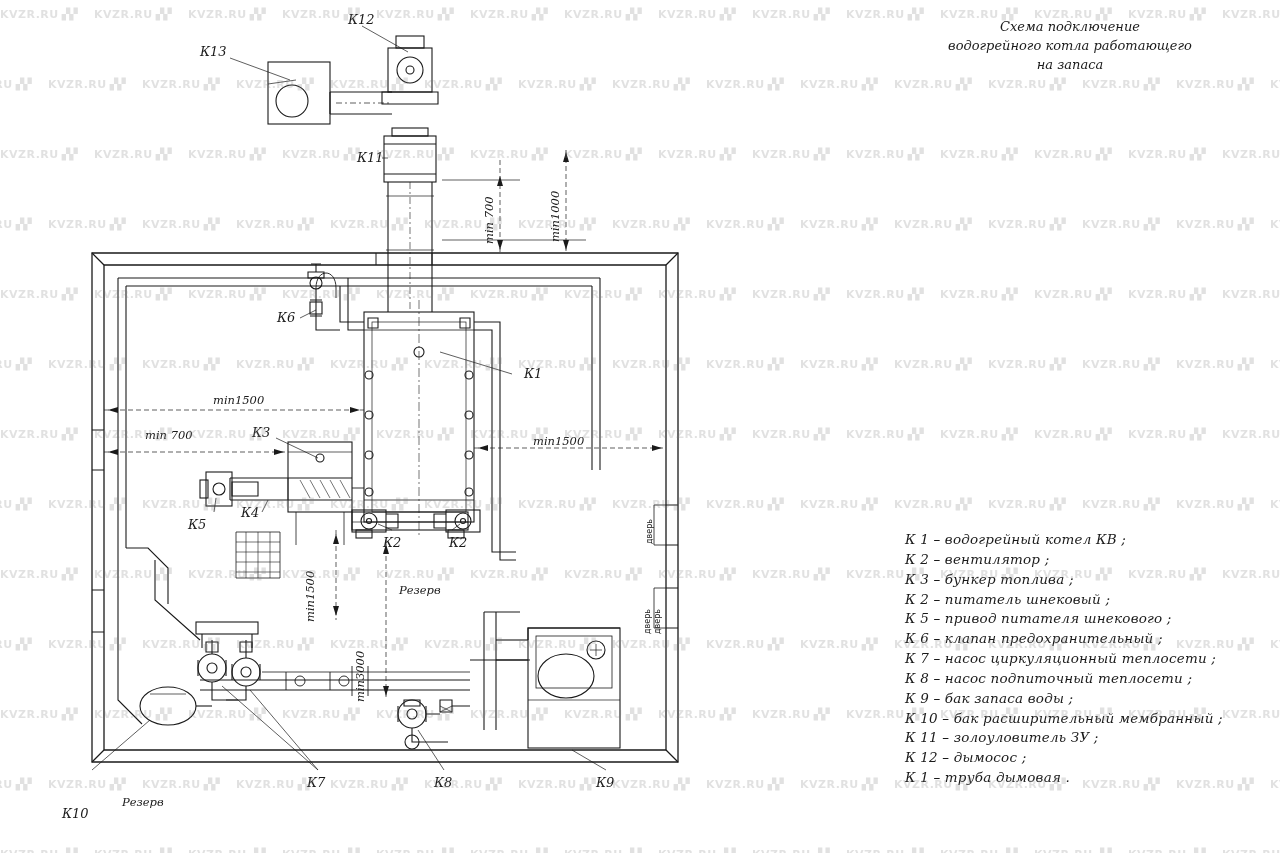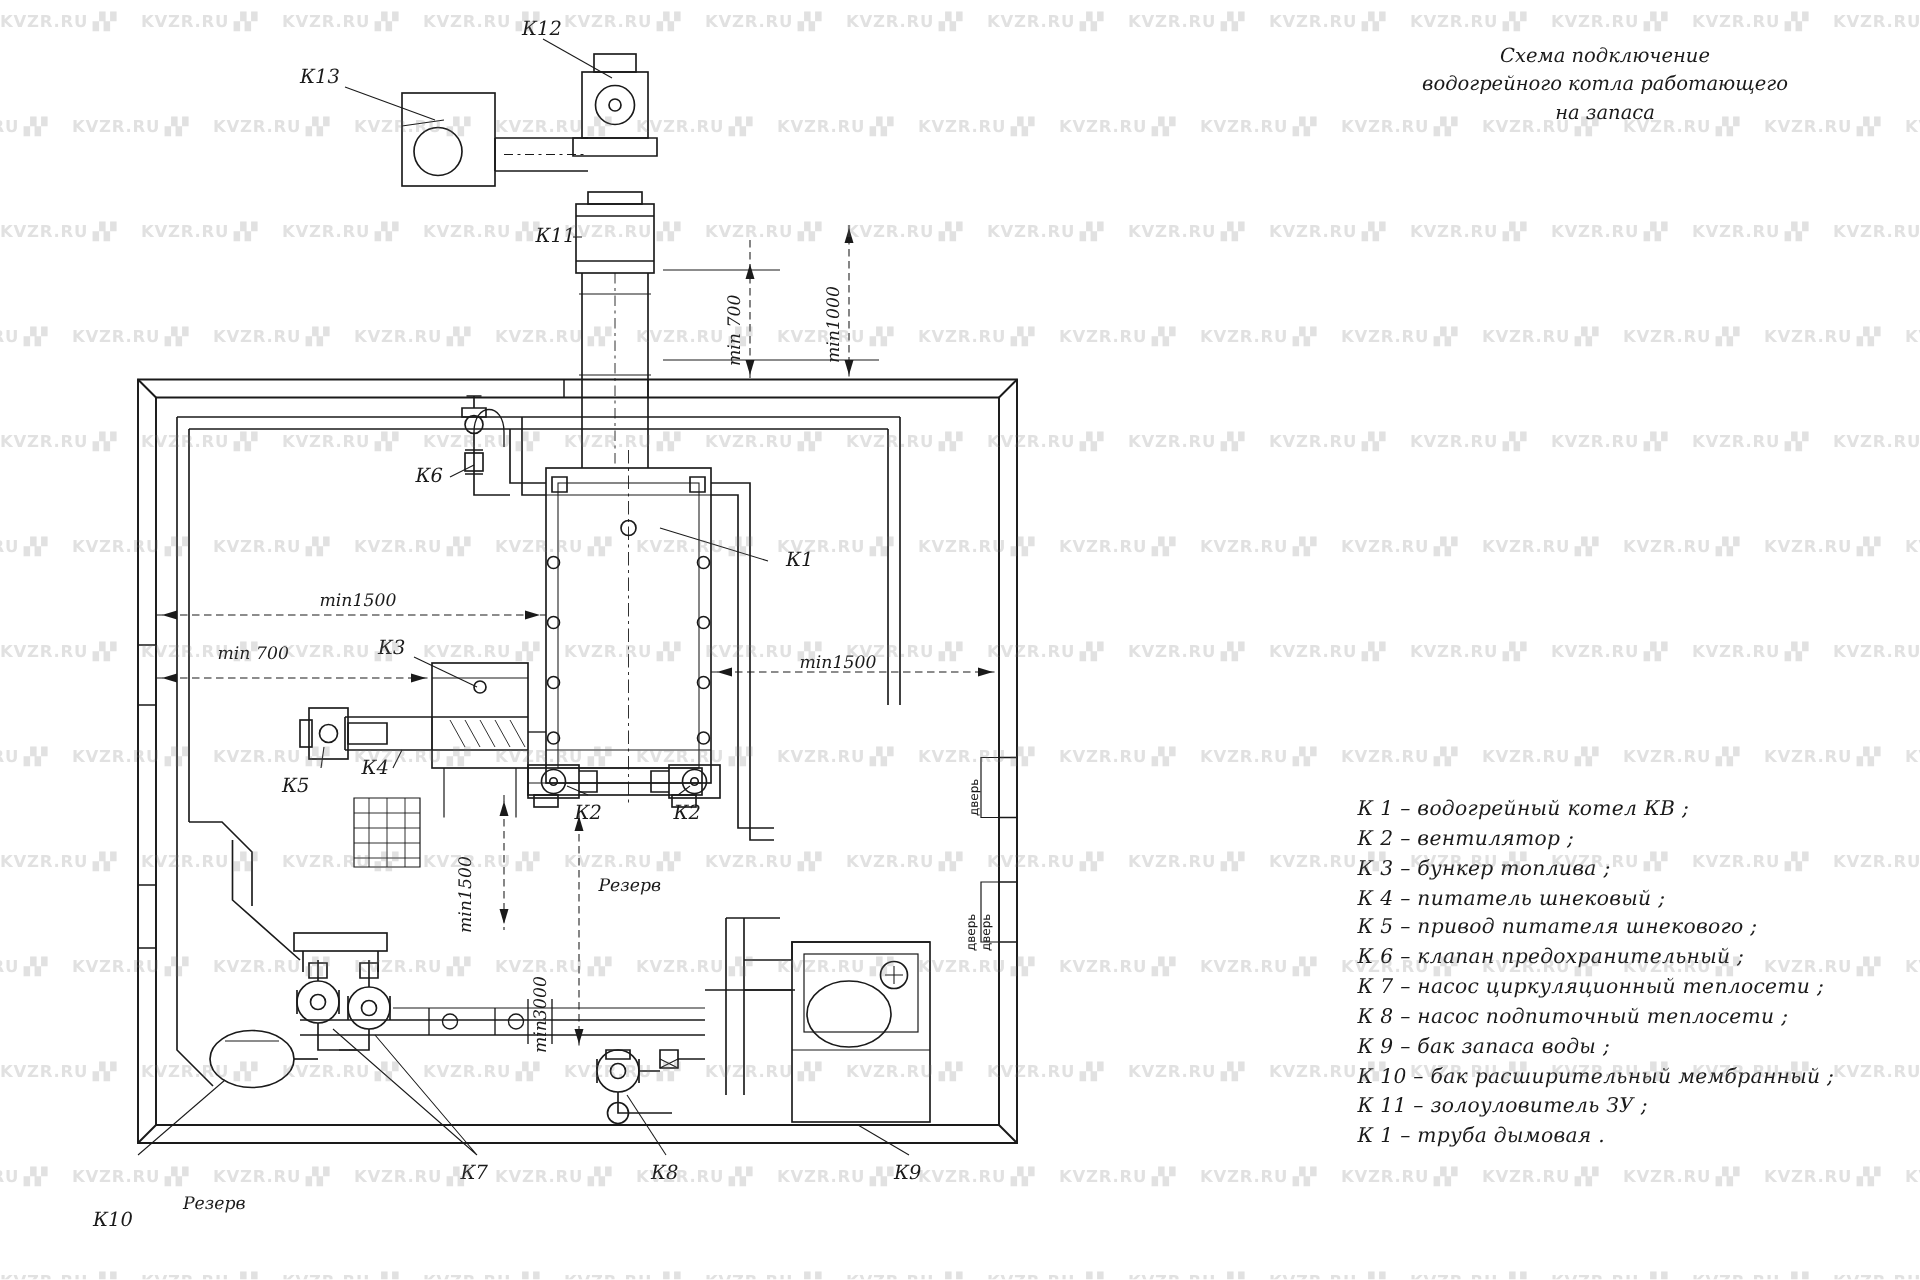--- a/index.html
+++ b/index.html
@@ -40,21 +40,21 @@
   svg.canvas {
     position: absolute;
     left: 0; top: 0;
     width: 1280px;
     height: 853px;
     z-index: 10;
   }
   .title-block {
     position: absolute;
     left: 905px;
-    top: 29px;
+    top: 18px;
     width: 330px;
     text-align: center;
     font-style: italic;
     font-size: 13px;
     line-height: 1.45;
     z-index: 20;
   }
   .legend {
     position: absolute;
     left: 905px;
@@ -355,28 +355,29 @@
   <div class="title-block">
     <div>Схема  подключение</div>
     <div>водогрейного  котла  работающего</div>
     <div>на  запаса</div>
   </div>
 
   <div class="legend">
     <div>К 1 –  водогрейный котел КВ ;</div>
     <div>К 2 –  вентилятор ;</div>
     <div>К 3 –  бункер топлива ;</div>
-    <div>К 4 –  питатель шнековый ;</div>
+    <div>К 2 –  питатель шнековый ;</div>
     <div>К 5 –  привод питателя шнекового ;</div>
     <div>К 6 –  клапан предохранительный ;</div>
     <div>К 7 –  насос циркуляционный теплосети ;</div>
     <div>К 8 –  насос подпиточный теплосети ;</div>
     <div>К 9 –  бак запаса  воды ;</div>
     <div>К 10 –  бак расширительный мембранный ;</div>
     <div>К 11 –  золоуловитель ЗУ ;</div>
+    <div>К 12 –  дымосос ;</div>
     <div>К 1 –  труба дымовая .</div>
   </div>
 
   <div class="lbl" style="left:348px; top:12px;">К12</div>
   <div class="lbl" style="left:200px; top:44px;">К13</div>
   <div class="lbl" style="left:357px; top:150px;">К11</div>
   <div class="lbl" style="left:277px; top:310px;">К6</div>
   <div class="lbl" style="left:524px; top:366px;">К1</div>
   <div class="lbl" style="left:252px; top:425px;">К3</div>
   <div class="lbl" style="left:188px; top:517px;">К5</div>

